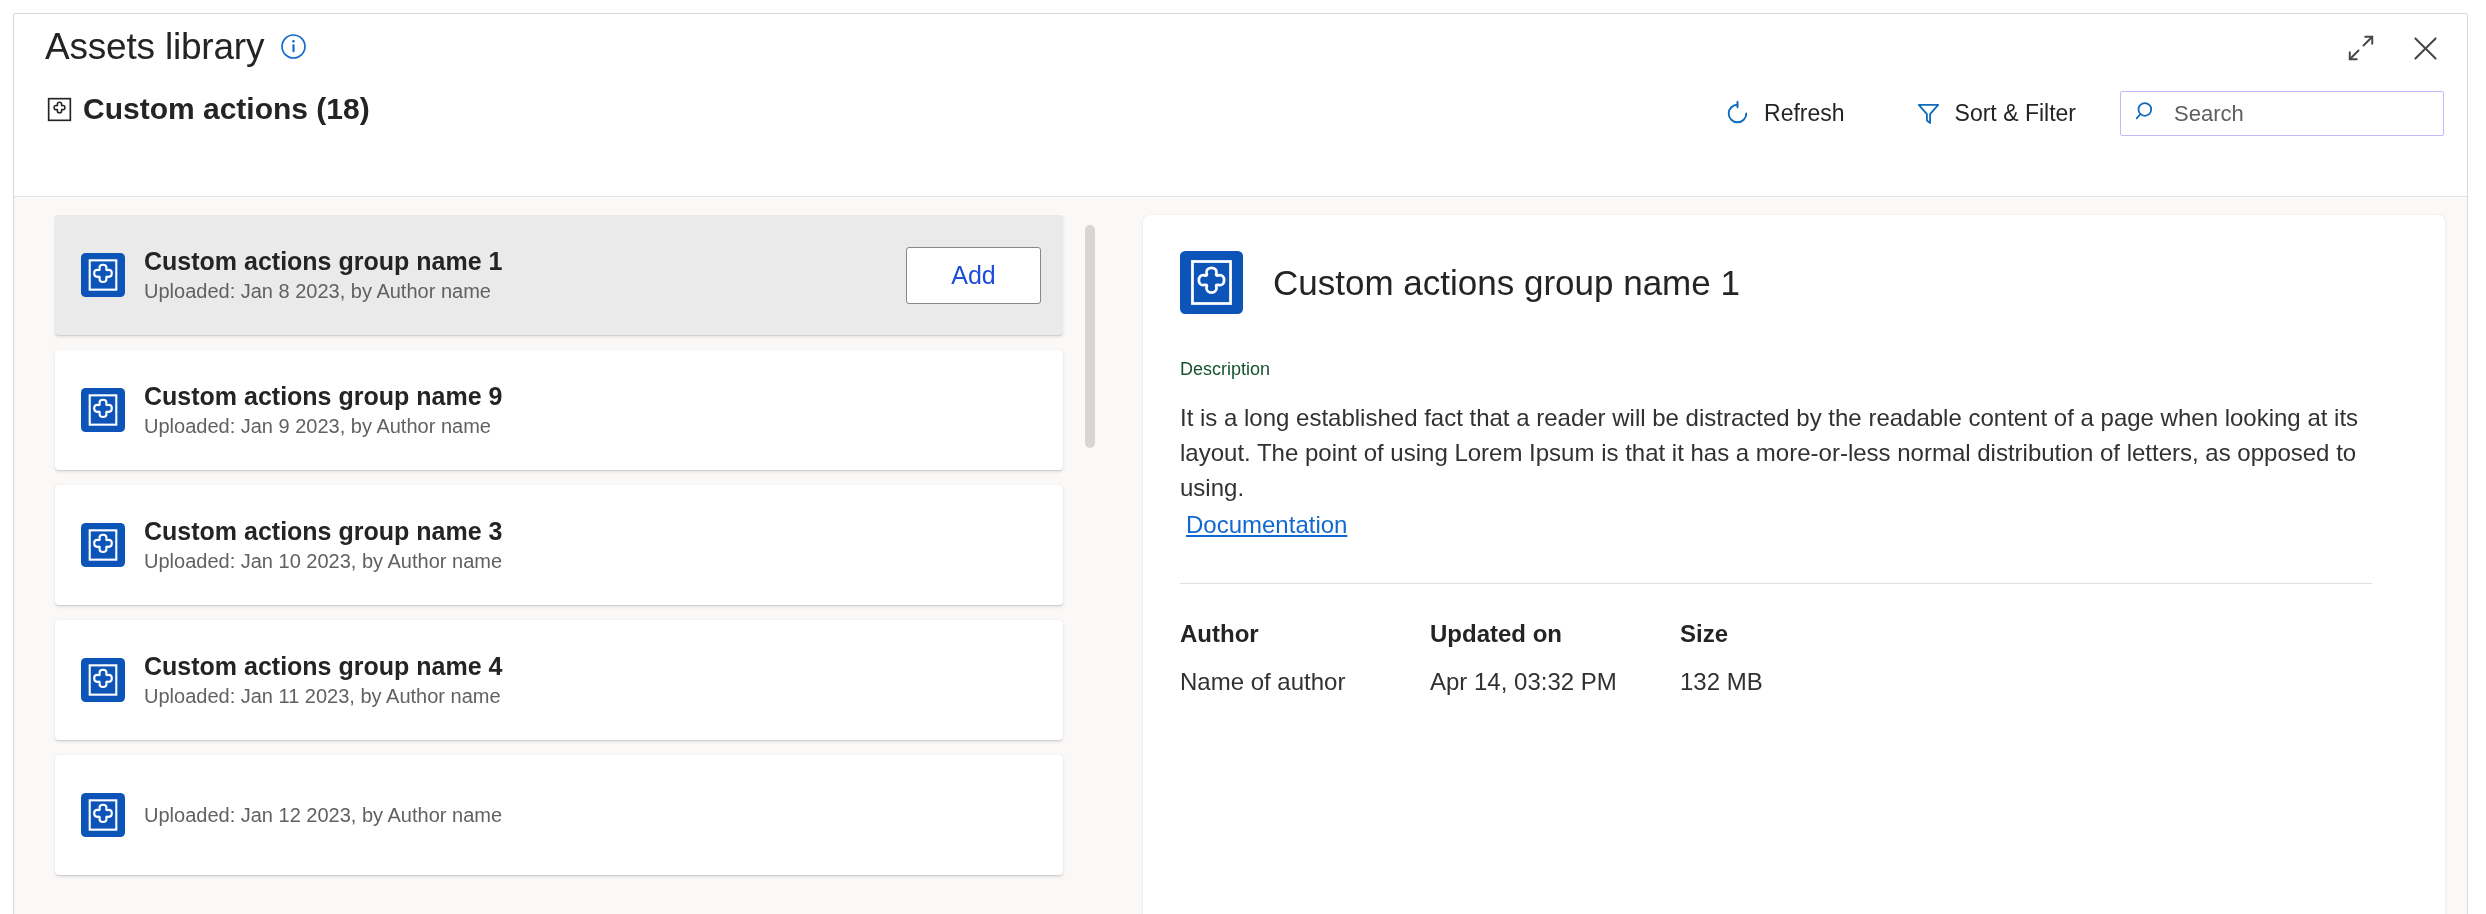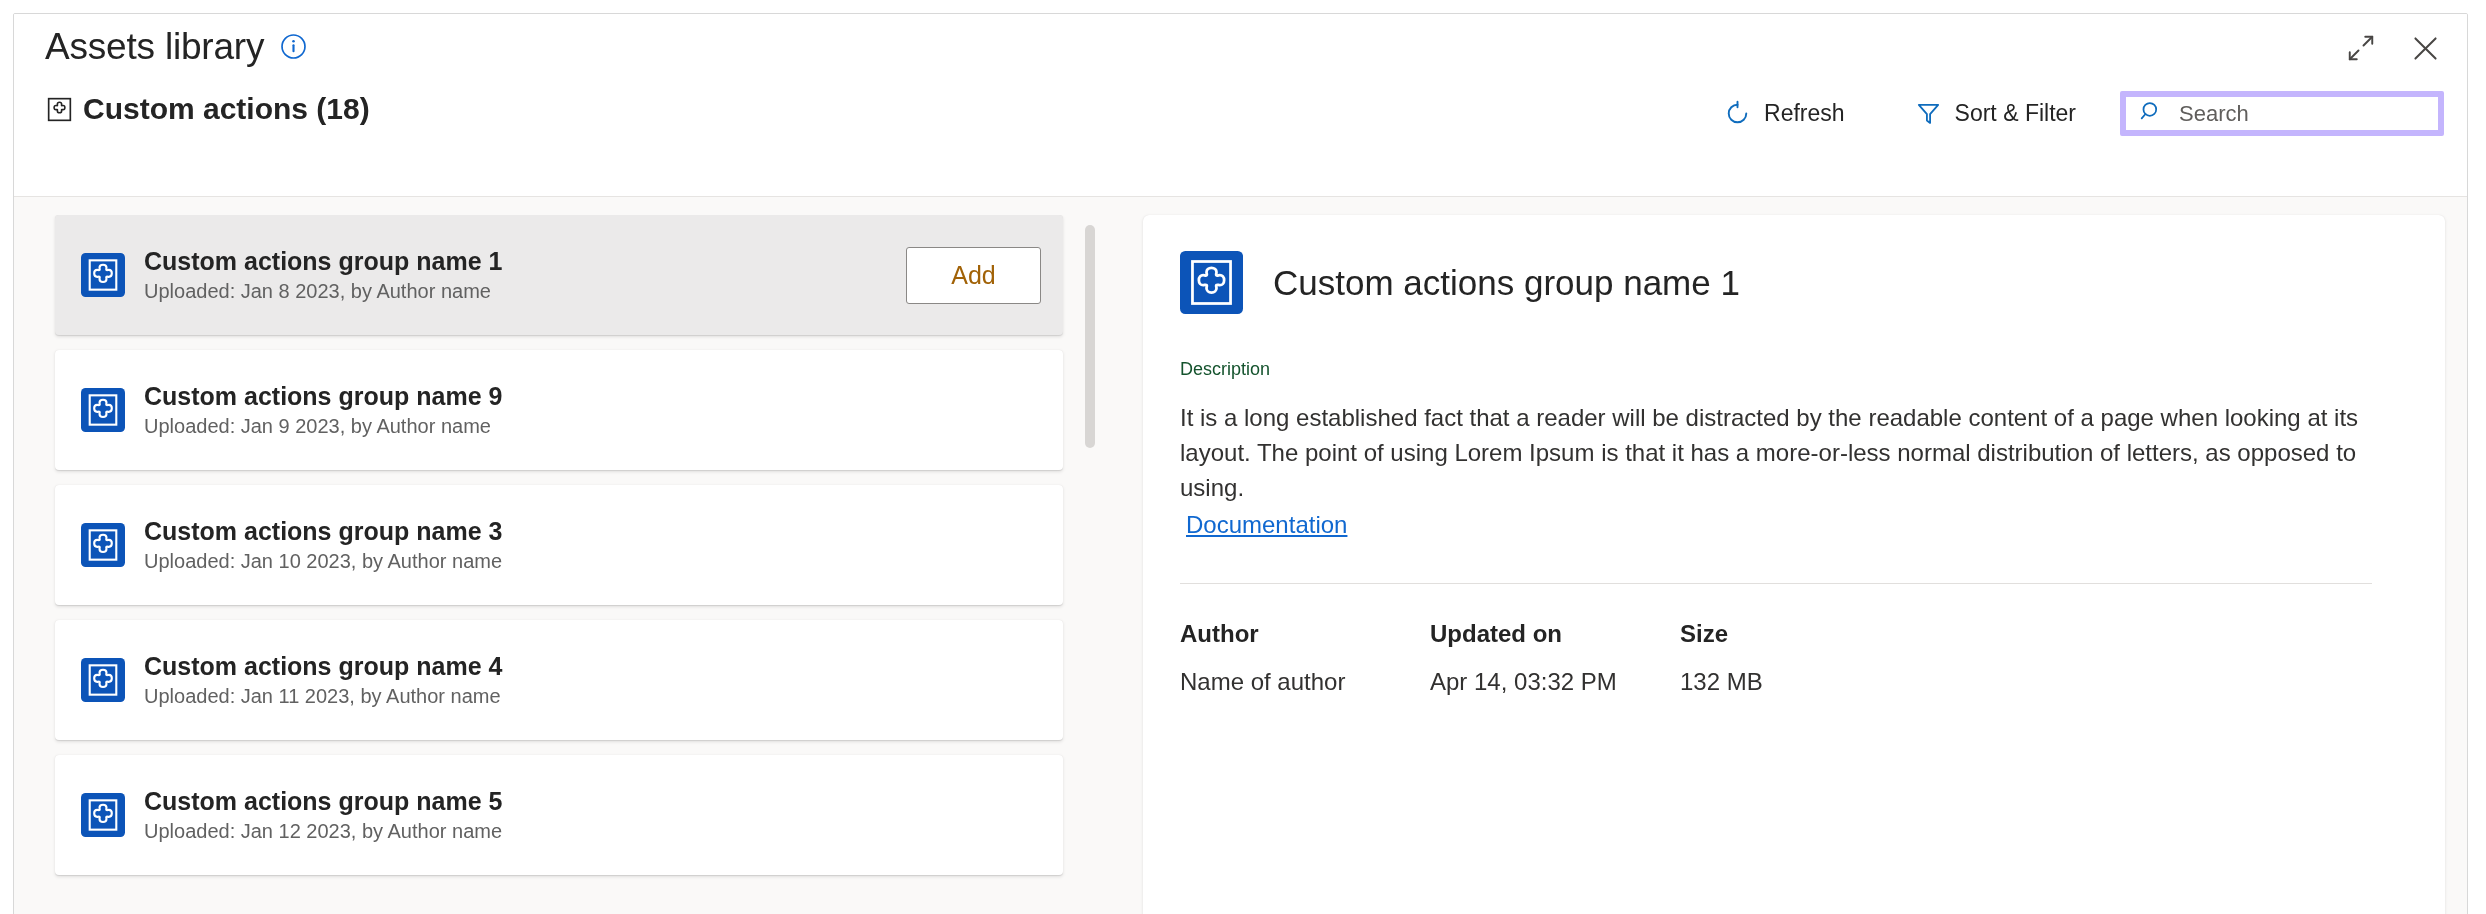--- a/index.html
+++ b/index.html
@@ -114,21 +114,21 @@
     line-height: 1;
     text-align: right;
   }
   .tb-btn .glyph { display:flex; align-items:center; }
   .tb-spacer { width: 42px; }
 
   .search-box {
     margin-left: 30px;
     width: 324px;
     height: 45px;
-    border: 6px solid #c4b5fd;
+    border: 1px solid #c4b5fd;
     border-radius: 2px;
     display: flex;
     align-items: center;
     gap: 13px;
     padding: 0 13px;
     box-sizing: border-box;
     background: #fff;
   }
   .search-box input {
     border: none;
@@ -197,21 +197,21 @@
     white-space: nowrap;
   }
   .add-btn {
     flex: 0 0 auto;
     min-width: 135px;
     height: 57px;
     background: #ffffff;
     border: 1px solid #8a8886;
     border-radius: 3px;
     font-size: 25px;
-    color: #a16207;
+    color: #1d4ed8;
     font-family: "Liberation Sans", sans-serif;
     cursor: pointer;
     padding: 0 18px;
   }
 
   .list-scrollbar {
     position: absolute;
     right: 22px;
     top: 10px;
     width: 10px;
@@ -435,21 +435,20 @@
           </div>
           <div class="list-card">
             <span class="card-icon">
               <svg viewBox="0 0 48 48" width="44" height="44">
       <rect x="0" y="0" width="48" height="48" rx="5" fill="#0c54b8"></rect>
       <rect x="9.5" y="8" width="29" height="32" fill="none" stroke="#ffffff" stroke-width="2.3"></rect>
       <path d="M24 12.8c-2.3 0-3.8 1.5-3.8 3.3 0 .75.26 1.35.26 1.78 0 .56-.37.84-.93.84-.56 0-1.15-.3-1.9-.3-1.8 0-3.25 1.5-3.25 3.8s1.45 3.8 3.25 3.8c.75 0 1.34-.3 1.9-.3.56 0 .93.28.93.84 0 .43-.26 1.03-.26 1.78 0 1.8 1.5 3.3 3.8 3.3s3.8-1.5 3.8-3.3c0-.75-.26-1.35-.26-1.78 0-.56.37-.84.93-.84.56 0 1.15.3 1.9.3 1.8 0 3.25-1.5 3.25-3.8s-1.45-3.8-3.25-3.8c-.75 0-1.34.3-1.9.3-.56 0-.93-.28-.93-.84 0-.43.26-1.03.26-1.78 0-1.8-1.5-3.3-3.8-3.3z" fill="none" stroke="#ffffff" stroke-width="2.3" stroke-linejoin="round"></path>
     </svg>
             </span>
             <div class="card-text">
-              <div class="card-title">Custom actions group name 5</div>
               <div class="card-sub">Uploaded: Jan 12 2023, by Author name</div>
             </div>
           </div>
         </div>
       <div class="list-scrollbar">
         <div class="thumb"></div>
       </div>
     </div>
 
     <div class="detail-pane">

